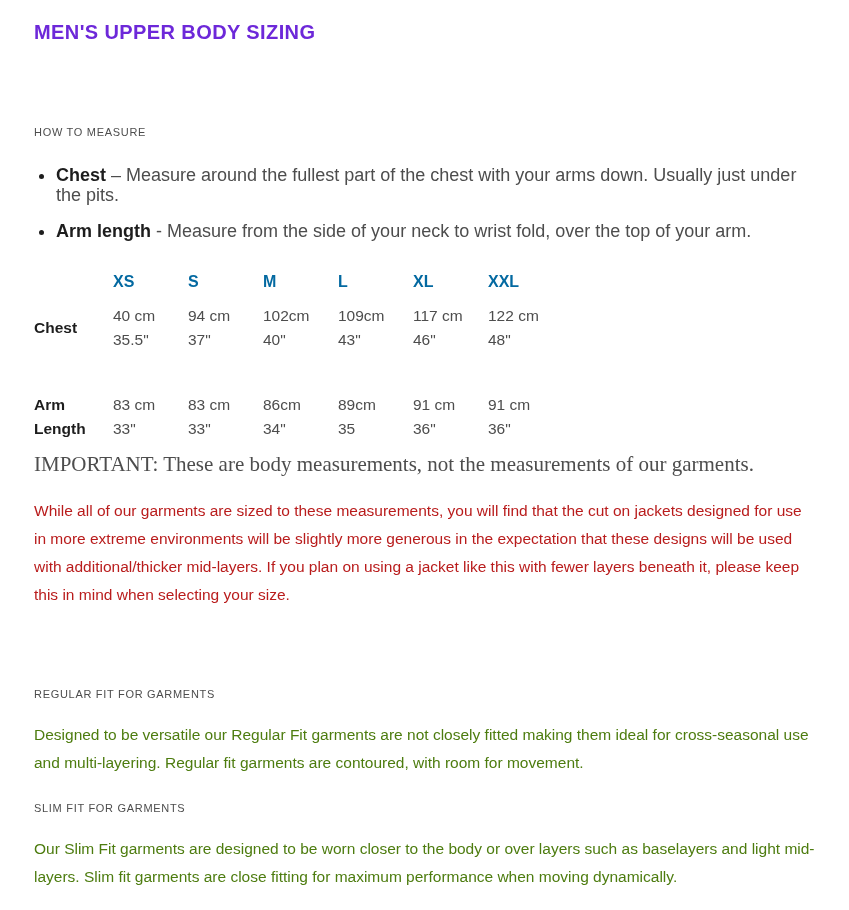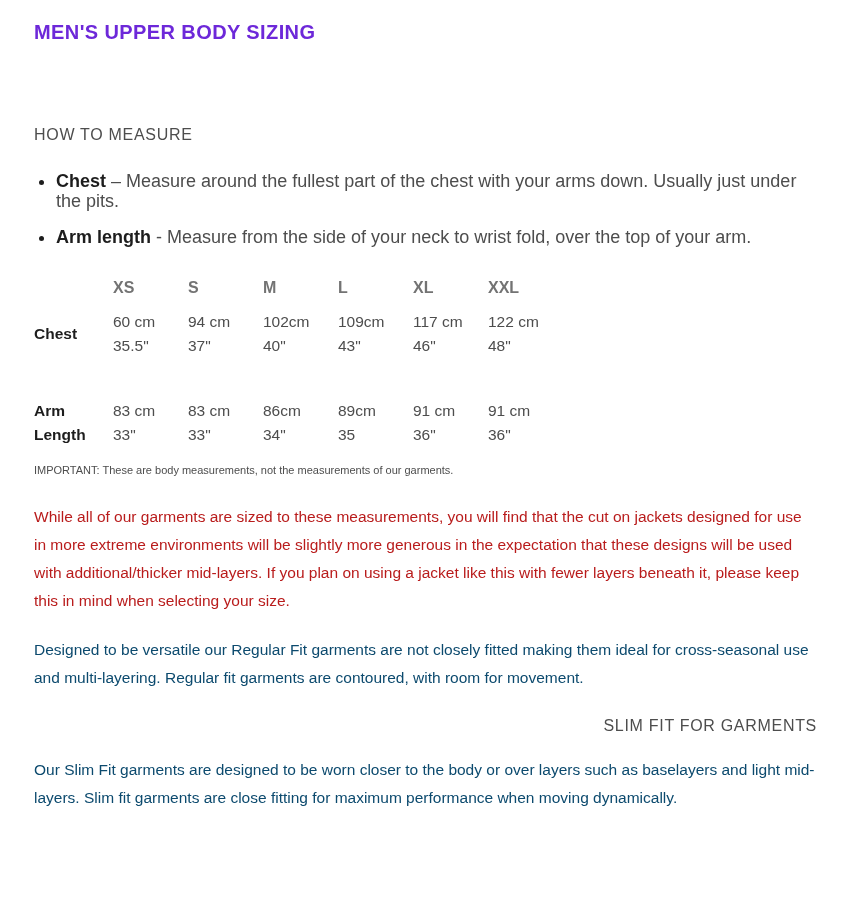--- a/index.html
+++ b/index.html
@@ -15,21 +15,21 @@
     padding: 21px 32px 16px 34px;
   }
   .page-title {
     font-size: 20px;
     font-weight: 700;
     color: #6d28d9;
     letter-spacing: 0.4px;
     margin: 0;
   }
   .section-heading {
-    font-size: 16px;
+    font-size: 11px;
     font-weight: 400;
     color: #4d4d4d;
     letter-spacing: 0.7px;
     margin: 0;
   }
   #how-to-measure-heading { margin-top: 82px; }
   .measure-list {
     margin: 27px 0 0 0;
     padding: 0 0 0 22px;
     list-style-type: disc;
@@ -54,59 +54,60 @@
   table.size-chart th, table.size-chart td {
     text-align: left;
     padding: 0;
     vertical-align: middle;
   }
   .col-label { width: 79px; }
   .col-size  { width: 75px; }
   table.size-chart thead th {
     font-size: 16px;
     font-weight: 700;
-    color: #737373;
+    color: #0369a1;
     padding-bottom: 13px;
     margin-top: 33px;
   }
   .row-label {
     font-size: 15.5px;
     font-weight: 700;
     color: #1d1d1d;
     line-height: 24px;
     padding-right: 8px;
   }
   .cell-line {
     font-size: 15.5px;
     line-height: 24px;
     color: #4d4d4d;
   }
   tr.row-chest td, tr.row-chest th { padding-bottom: 21px; }
   tr.row-arm td, tr.row-arm th { padding-top: 20px; }
   .important-note {
     margin: 9px 0 0 0;
-    font-size: 11px;
+    font-size: 21px;
     line-height: 28px;
     color: #4d4d4d;
+    font-family: Liberation Serif, serif;
   }
   .body-paragraph {
     margin: 19px 0 0 0;
     max-width: 786px;
     font-size: 15.5px;
     line-height: 28px;
     color: #b91c1c;
   }
   #regular-fit-heading { margin-top: 79px; }
-  #slim-fit-heading { margin-top: 25px; text-align: right; }
+  #slim-fit-heading { margin-top: 25px; }
   .fit-paragraph {
     margin: 21px 0 0 0;
     max-width: 786px;
     font-size: 15.5px;
     line-height: 28px;
-    color: #0c4a6e;
+    color: #4d7c0f;
   }
 </style>
 </head>
 <body>
 
 <div class="page">
 
   <h1 class="page-title">MEN'S UPPER BODY SIZING</h1>
 
   <h2 class="section-heading" id="how-to-measure-heading">HOW TO MEASURE</h2>
@@ -132,21 +133,21 @@
         <th class="col-size">M</th>
         <th class="col-size">L</th>
         <th class="col-size">XL</th>
         <th class="col-size">XXL</th>
       </tr>
     </thead>
     <tbody>
       <tr class="row-chest">
         <th class="row-label">Chest</th>
         <td>
-          <div class="cell-line">60 cm</div>
+          <div class="cell-line">40 cm</div>
           <div class="cell-line">35.5"</div>
         </td>
         <td>
           <div class="cell-line">94 cm</div>
           <div class="cell-line">37"</div>
         </td>
         <td>
           <div class="cell-line">102cm</div>
           <div class="cell-line">40"</div>
         </td>
@@ -190,20 +191,21 @@
           <div class="cell-line">36"</div>
         </td>
       </tr>
     </tbody>
   </table>
 
   <p class="important-note">IMPORTANT: These are body measurements, not the measurements of our garments.</p>
 
   <p class="body-paragraph">While all of our garments are sized to these measurements, you will find that the cut on jackets designed for use in more extreme environments will be slightly more generous in the expectation that these designs will be used with additional/thicker mid-layers. If you plan on using a jacket like this with fewer layers beneath it, please keep this in mind when selecting your size.</p>
 
+  <h2 class="section-heading" id="regular-fit-heading">REGULAR FIT FOR GARMENTS</h2>
 
   <p class="fit-paragraph">Designed to be versatile our Regular Fit garments are not closely fitted making them ideal for cross-seasonal use and multi-layering. Regular fit garments are contoured, with room for movement.</p>
 
   <h2 class="section-heading" id="slim-fit-heading">SLIM FIT FOR GARMENTS</h2>
 
   <p class="fit-paragraph">Our Slim Fit garments are designed to be worn closer to the body or over layers such as baselayers and light mid-layers. Slim fit garments are close fitting for maximum performance when moving dynamically.</p>
 
 </div>
 
 </body></html>

